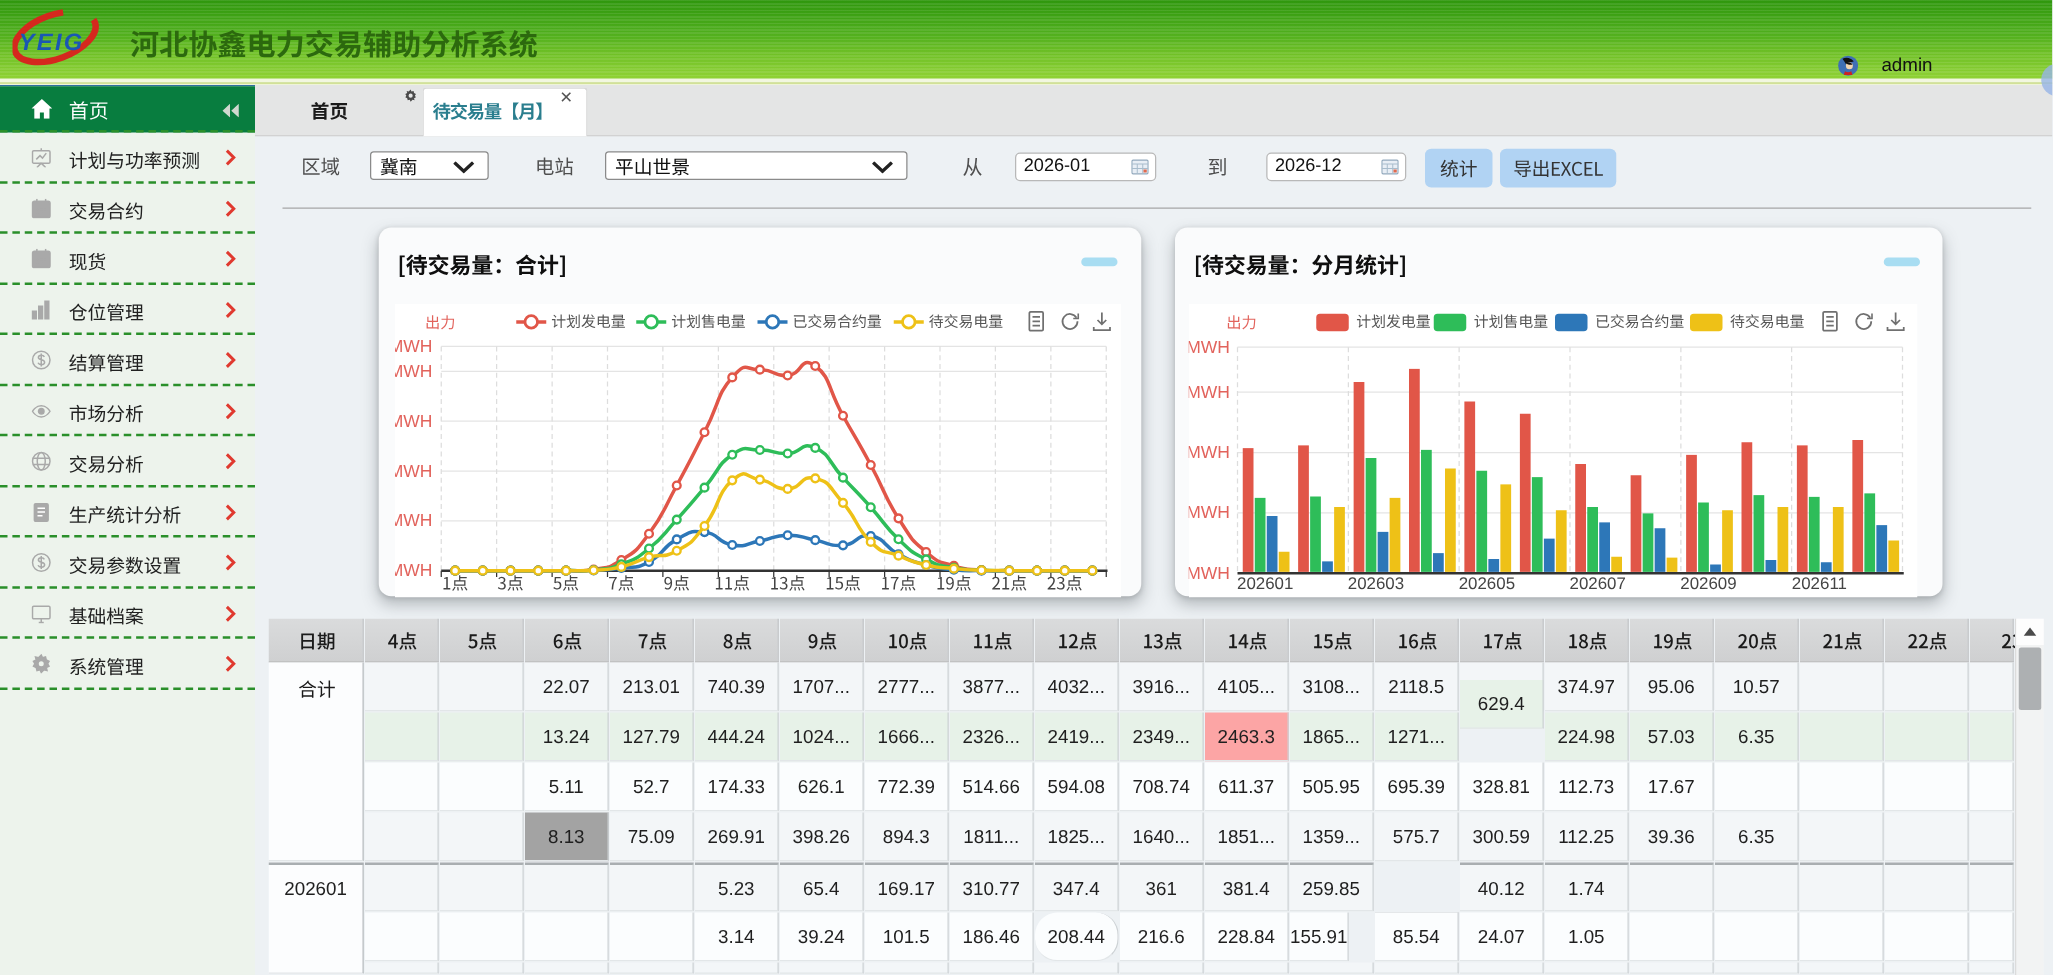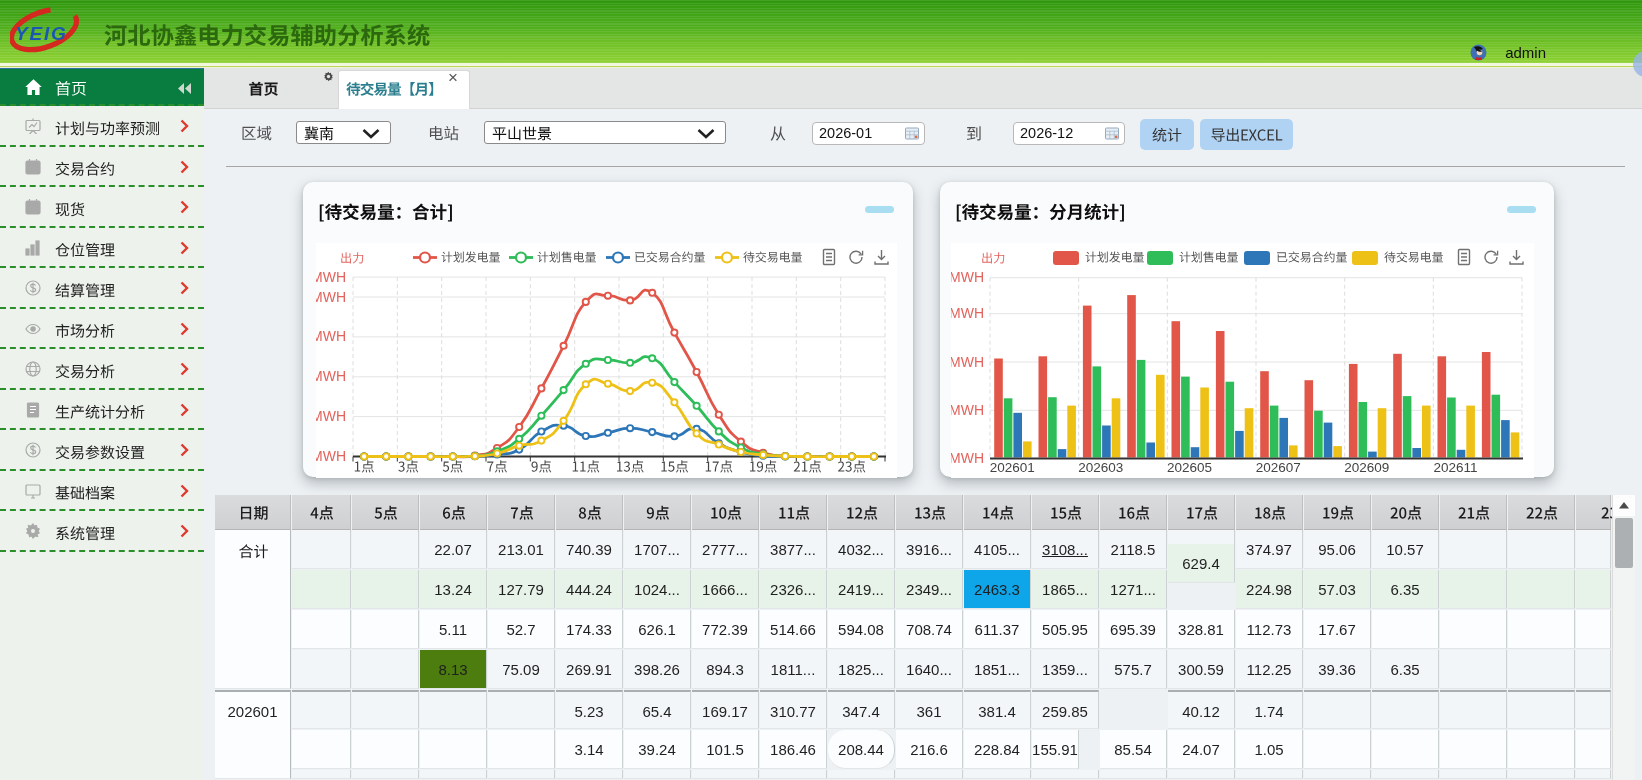--- a/index.html
+++ b/index.html
@@ -486,40 +486,40 @@
     <div class="td" style="left:352px;top:530px;width:67px;height:39px;background:#f3f6f8;"></div>
     <div class="td" style="left:420px;top:530px;width:67px;height:39px;background:#f3f6f8;">22.07</div>
     <div class="td" style="left:488px;top:530px;width:67px;height:39px;background:#f3f6f8;">213.01</div>
     <div class="td" style="left:556px;top:530px;width:67px;height:39px;background:#f3f6f8;">740.39</div>
     <div class="td" style="left:624px;top:530px;width:67px;height:39px;background:#f3f6f8;">1707...</div>
     <div class="td" style="left:692px;top:530px;width:67px;height:39px;background:#f3f6f8;">2777...</div>
     <div class="td" style="left:760px;top:530px;width:67px;height:39px;background:#f3f6f8;">3877...</div>
     <div class="td" style="left:828px;top:530px;width:67px;height:39px;background:#f3f6f8;">4032...</div>
     <div class="td" style="left:896px;top:530px;width:67px;height:39px;background:#f3f6f8;">3916...</div>
     <div class="td" style="left:964px;top:530px;width:67px;height:39px;background:#f3f6f8;">4105...</div>
-    <div class="td" style="left:1032px;top:530px;width:67px;height:39px;background:#f3f6f8;text-decoration:underline;">3108...</div>
+    <div class="td" style="left:1032px;top:530px;width:67px;height:39px;background:#f3f6f8;">3108...</div>
     <div class="td" style="left:1100px;top:530px;width:67px;height:39px;background:#f3f6f8;">2118.5</div>
     <div class="td" style="left:1168px;top:530px;width:67px;height:39px;background:#f3f6f8;">1048...</div>
     <div class="td" style="left:1236px;top:530px;width:67px;height:39px;background:#f3f6f8;">374.97</div>
     <div class="td" style="left:1304px;top:530px;width:67px;height:39px;background:#f3f6f8;">95.06</div>
     <div class="td" style="left:1372px;top:530px;width:67px;height:39px;background:#f3f6f8;">10.57</div>
     <div class="td" style="left:1440px;top:530px;width:67px;height:39px;background:#f3f6f8;"></div>
     <div class="td" style="left:1508px;top:530px;width:67px;height:39px;background:#f3f6f8;"></div>
     <div class="td" style="left:1576px;top:530px;width:35px;height:39px;background:#f3f6f8;"></div>
     <div class="td" style="left:292px;top:570px;width:59px;height:39px;background:#e7f2e8;"></div>
     <div class="td" style="left:352px;top:570px;width:67px;height:39px;background:#e7f2e8;"></div>
     <div class="td" style="left:420px;top:570px;width:67px;height:39px;background:#e7f2e8;">13.24</div>
     <div class="td" style="left:488px;top:570px;width:67px;height:39px;background:#e7f2e8;">127.79</div>
     <div class="td" style="left:556px;top:570px;width:67px;height:39px;background:#e7f2e8;">444.24</div>
     <div class="td" style="left:624px;top:570px;width:67px;height:39px;background:#e7f2e8;">1024...</div>
     <div class="td" style="left:692px;top:570px;width:67px;height:39px;background:#e7f2e8;">1666...</div>
     <div class="td" style="left:760px;top:570px;width:67px;height:39px;background:#e7f2e8;">2326...</div>
     <div class="td" style="left:828px;top:570px;width:67px;height:39px;background:#e7f2e8;">2419...</div>
     <div class="td" style="left:896px;top:570px;width:67px;height:39px;background:#e7f2e8;">2349...</div>
-    <div class="td" style="left:964px;top:570px;width:67px;height:39px;background:#0ea5e9;text-align:center;">2463.3</div>
+    <div class="td" style="left:964px;top:570px;width:67px;height:39px;background:#fca5a5;text-align:center;">2463.3</div>
     <div class="td" style="left:1032px;top:570px;width:67px;height:39px;background:#e7f2e8;">1865...</div>
     <div class="td" style="left:1100px;top:570px;width:67px;height:39px;background:#e7f2e8;">1271...</div>
     <div class="td" style="left:1168px;top:544px;width:67px;height:39px;background:#e7f2e8;">629.4</div>
     <div class="td" style="left:1236px;top:570px;width:67px;height:39px;background:#e7f2e8;">224.98</div>
     <div class="td" style="left:1304px;top:570px;width:67px;height:39px;background:#e7f2e8;">57.03</div>
     <div class="td" style="left:1372px;top:570px;width:67px;height:39px;background:#e7f2e8;">6.35</div>
     <div class="td" style="left:1440px;top:570px;width:67px;height:39px;background:#e7f2e8;"></div>
     <div class="td" style="left:1508px;top:570px;width:67px;height:39px;background:#e7f2e8;"></div>
     <div class="td" style="left:1576px;top:570px;width:35px;height:39px;background:#e7f2e8;"></div>
     <div class="td" style="left:292px;top:610px;width:59px;height:39px;background:#fbfdfe;"></div>
@@ -537,21 +537,21 @@
     <div class="td" style="left:1100px;top:610px;width:67px;height:39px;background:#fbfdfe;">695.39</div>
     <div class="td" style="left:1168px;top:610px;width:67px;height:39px;background:#fbfdfe;">328.81</div>
     <div class="td" style="left:1236px;top:610px;width:67px;height:39px;background:#fbfdfe;">112.73</div>
     <div class="td" style="left:1304px;top:610px;width:67px;height:39px;background:#fbfdfe;">17.67</div>
     <div class="td" style="left:1372px;top:610px;width:67px;height:39px;background:#fbfdfe;"></div>
     <div class="td" style="left:1440px;top:610px;width:67px;height:39px;background:#fbfdfe;"></div>
     <div class="td" style="left:1508px;top:610px;width:67px;height:39px;background:#fbfdfe;"></div>
     <div class="td" style="left:1576px;top:610px;width:35px;height:39px;background:#fbfdfe;"></div>
     <div class="td" style="left:292px;top:650px;width:59px;height:39px;background:#f3f6f8;"></div>
     <div class="td" style="left:352px;top:650px;width:67px;height:39px;background:#f3f6f8;"></div>
-    <div class="td" style="left:420px;top:650px;width:67px;height:39px;background:#4d7c0f;">8.13</div>
+    <div class="td" style="left:420px;top:650px;width:67px;height:39px;background:#a3a3a3;">8.13</div>
     <div class="td" style="left:488px;top:650px;width:67px;height:39px;background:#f3f6f8;">75.09</div>
     <div class="td" style="left:556px;top:650px;width:67px;height:39px;background:#f3f6f8;">269.91</div>
     <div class="td" style="left:624px;top:650px;width:67px;height:39px;background:#f3f6f8;">398.26</div>
     <div class="td" style="left:692px;top:650px;width:67px;height:39px;background:#f3f6f8;">894.3</div>
     <div class="td" style="left:760px;top:650px;width:67px;height:39px;background:#f3f6f8;">1811...</div>
     <div class="td" style="left:828px;top:650px;width:67px;height:39px;background:#f3f6f8;">1825...</div>
     <div class="td" style="left:896px;top:650px;width:67px;height:39px;background:#f3f6f8;">1640...</div>
     <div class="td" style="left:964px;top:650px;width:67px;height:39px;background:#f3f6f8;">1851...</div>
     <div class="td" style="left:1032px;top:650px;width:67px;height:39px;background:#f3f6f8;">1359...</div>
     <div class="td" style="left:1100px;top:650px;width:67px;height:39px;background:#f3f6f8;">575.7</div>

